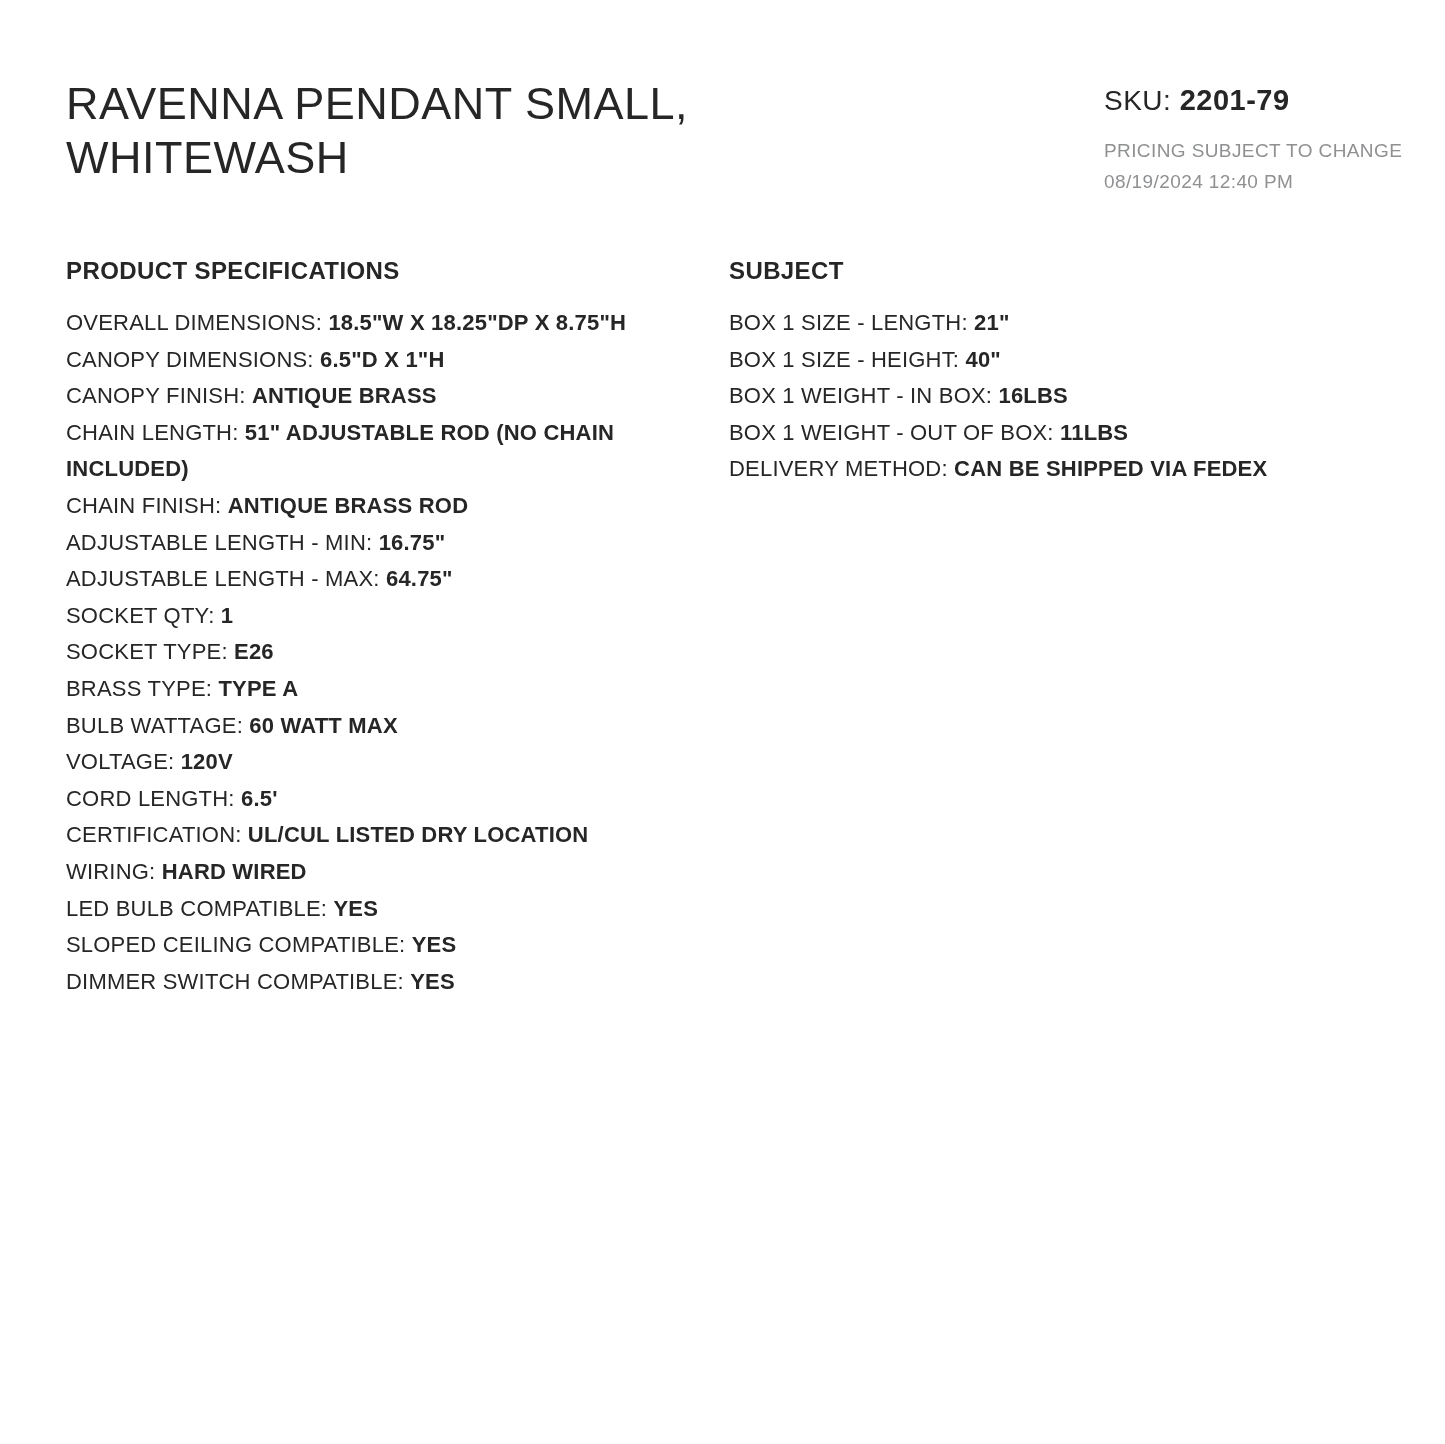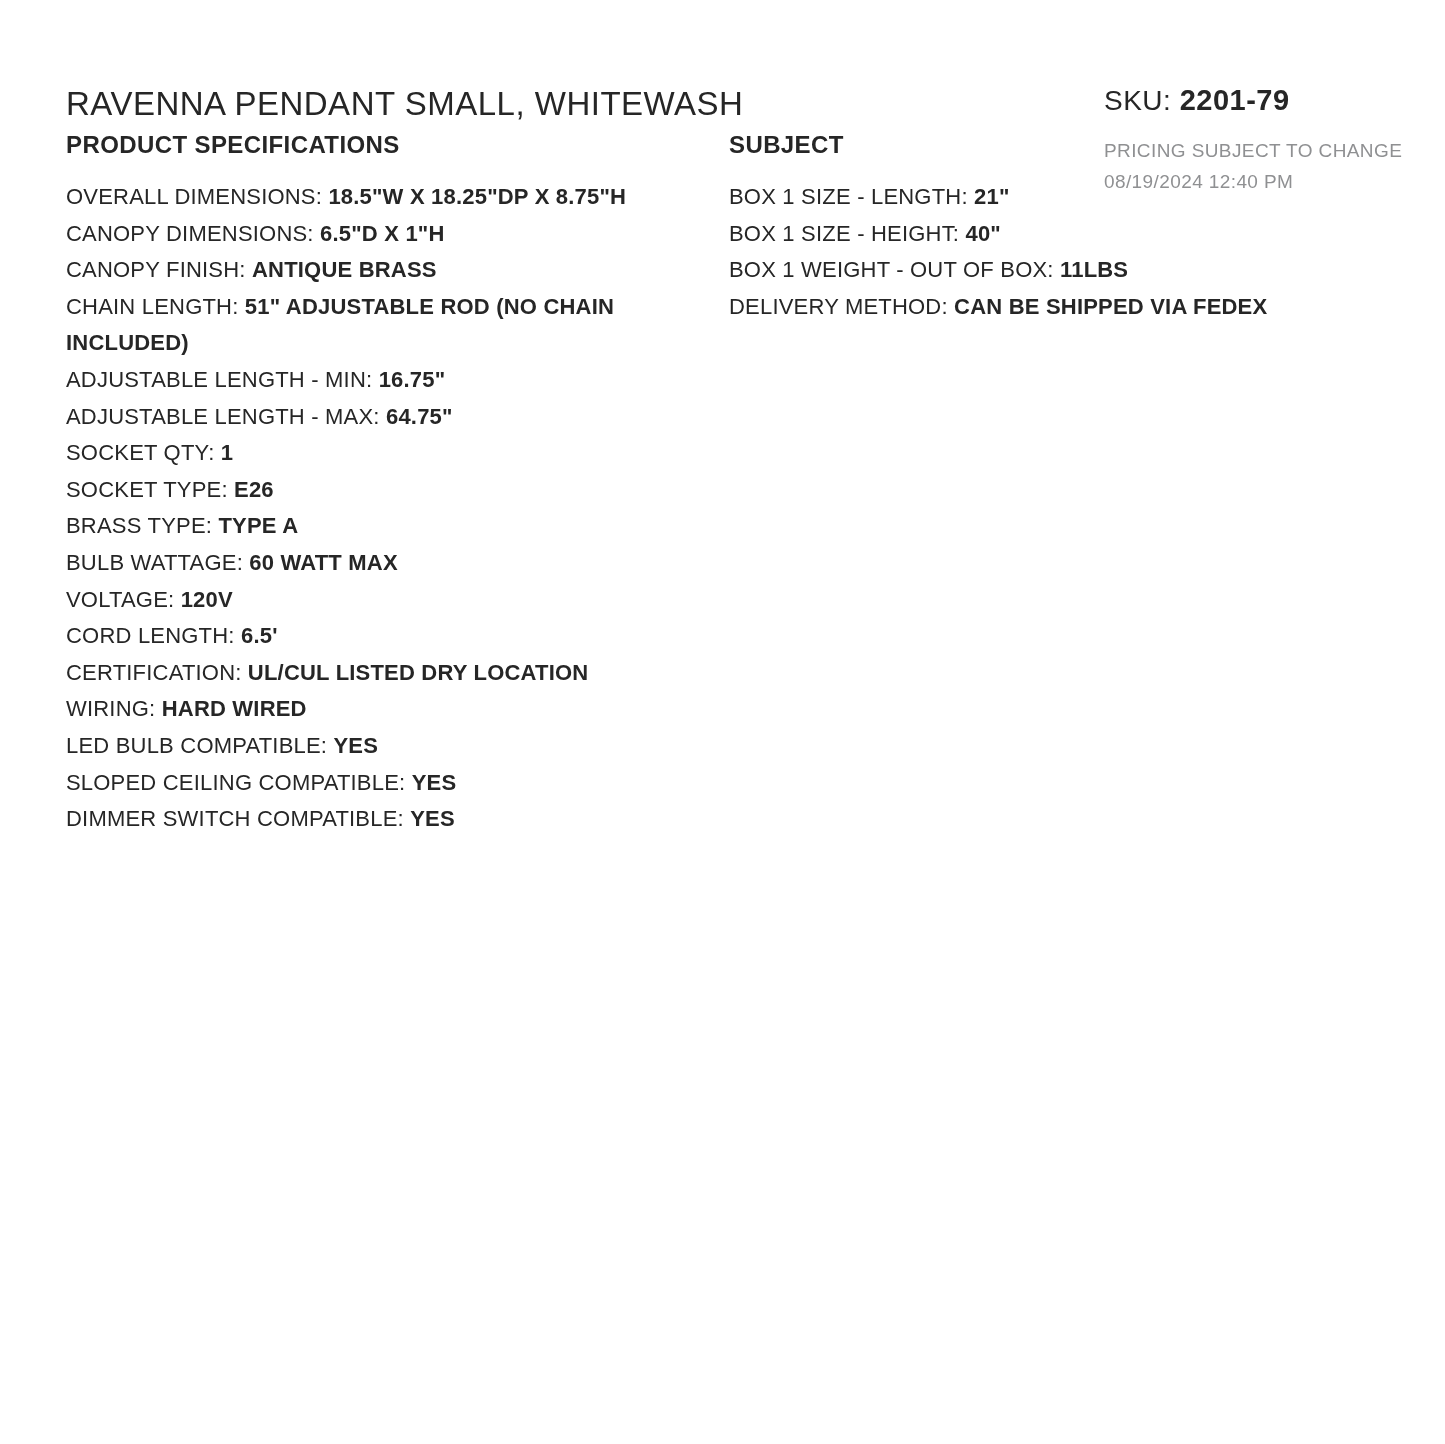--- a/index.html
+++ b/index.html
@@ -11,21 +11,21 @@
     color: var(--text, #262626);
     overflow: hidden;
   }
   .page {
     position: relative;
     width: 1445px;
     height: 1444px;
     padding: 77px 66px 0 66px;
   }
   .title {
-    font-size: 33px;
+    font-size: 45px;
     font-weight: 300;
     line-height: 54px;
     letter-spacing: 0.5px;
     max-width: 780px;
     color: var(--text, #262626);
   }
   .meta {
     position: absolute;
     left: 1104px;
     top: 84px;
@@ -36,20 +36,21 @@
   .muted-line {
     color: var(--muted, #8f8f8f);
     font-size: 19px;
     line-height: 31px;
     letter-spacing: 0.4px;
   }
   .muted-first { margin-top: 18px; }
   .columns {
     display: grid;
     grid-template-columns: 663px 1fr;
+    margin-top: 72px;
   }
   .section-heading {
     font-size: 24px;
     font-weight: 700;
     letter-spacing: 0.4px;
     line-height: 28px;
     margin-bottom: 20px;
   }
   .spec-row {
     font-size: 22px;
@@ -97,20 +98,24 @@
           <p class="spec-row">
             <span class="spec-label">CANOPY FINISH:</span>
             <span class="spec-value">ANTIQUE BRASS</span>
           </p>
 
           <p class="spec-row">
             <span class="spec-label">CHAIN LENGTH:</span>
             <span class="spec-value">51" ADJUSTABLE ROD (NO CHAIN INCLUDED)</span>
           </p>
 
+          <p class="spec-row">
+            <span class="spec-label">CHAIN FINISH:</span>
+            <span class="spec-value">ANTIQUE BRASS ROD</span>
+          </p>
 
           <p class="spec-row">
             <span class="spec-label">ADJUSTABLE LENGTH - MIN:</span>
             <span class="spec-value">16.75"</span>
           </p>
 
           <p class="spec-row">
             <span class="spec-label">ADJUSTABLE LENGTH - MAX:</span>
             <span class="spec-value">64.75"</span>
           </p>
@@ -180,20 +185,24 @@
             <span class="spec-label">BOX 1 SIZE - LENGTH:</span>
             <span class="spec-value">21"</span>
           </p>
 
 
           <p class="spec-row">
             <span class="spec-label">BOX 1 SIZE - HEIGHT:</span>
             <span class="spec-value">40"</span>
           </p>
 
+          <p class="spec-row">
+            <span class="spec-label">BOX 1 WEIGHT - IN BOX:</span>
+            <span class="spec-value">16LBS</span>
+          </p>
 
           <p class="spec-row">
             <span class="spec-label">BOX 1 WEIGHT - OUT OF BOX:</span>
             <span class="spec-value">11LBS</span>
           </p>
 
           <p class="spec-row">
             <span class="spec-label">DELIVERY METHOD:</span>
             <span class="spec-value">CAN BE SHIPPED VIA FEDEX</span>
           </p>

